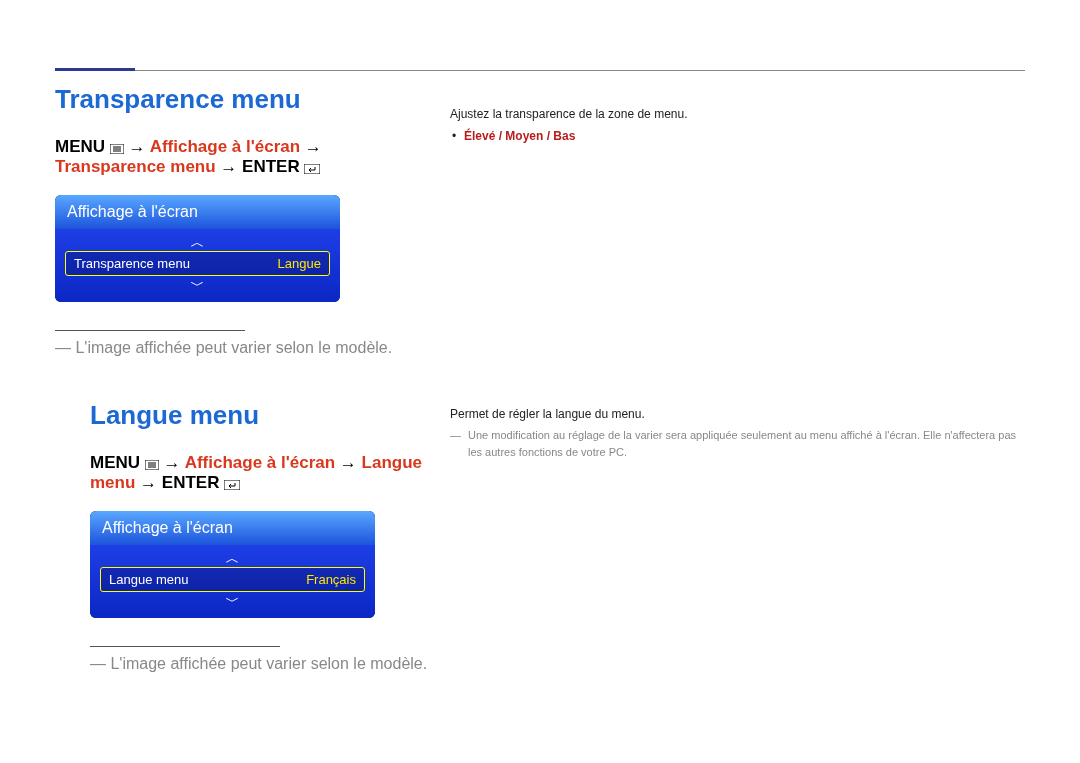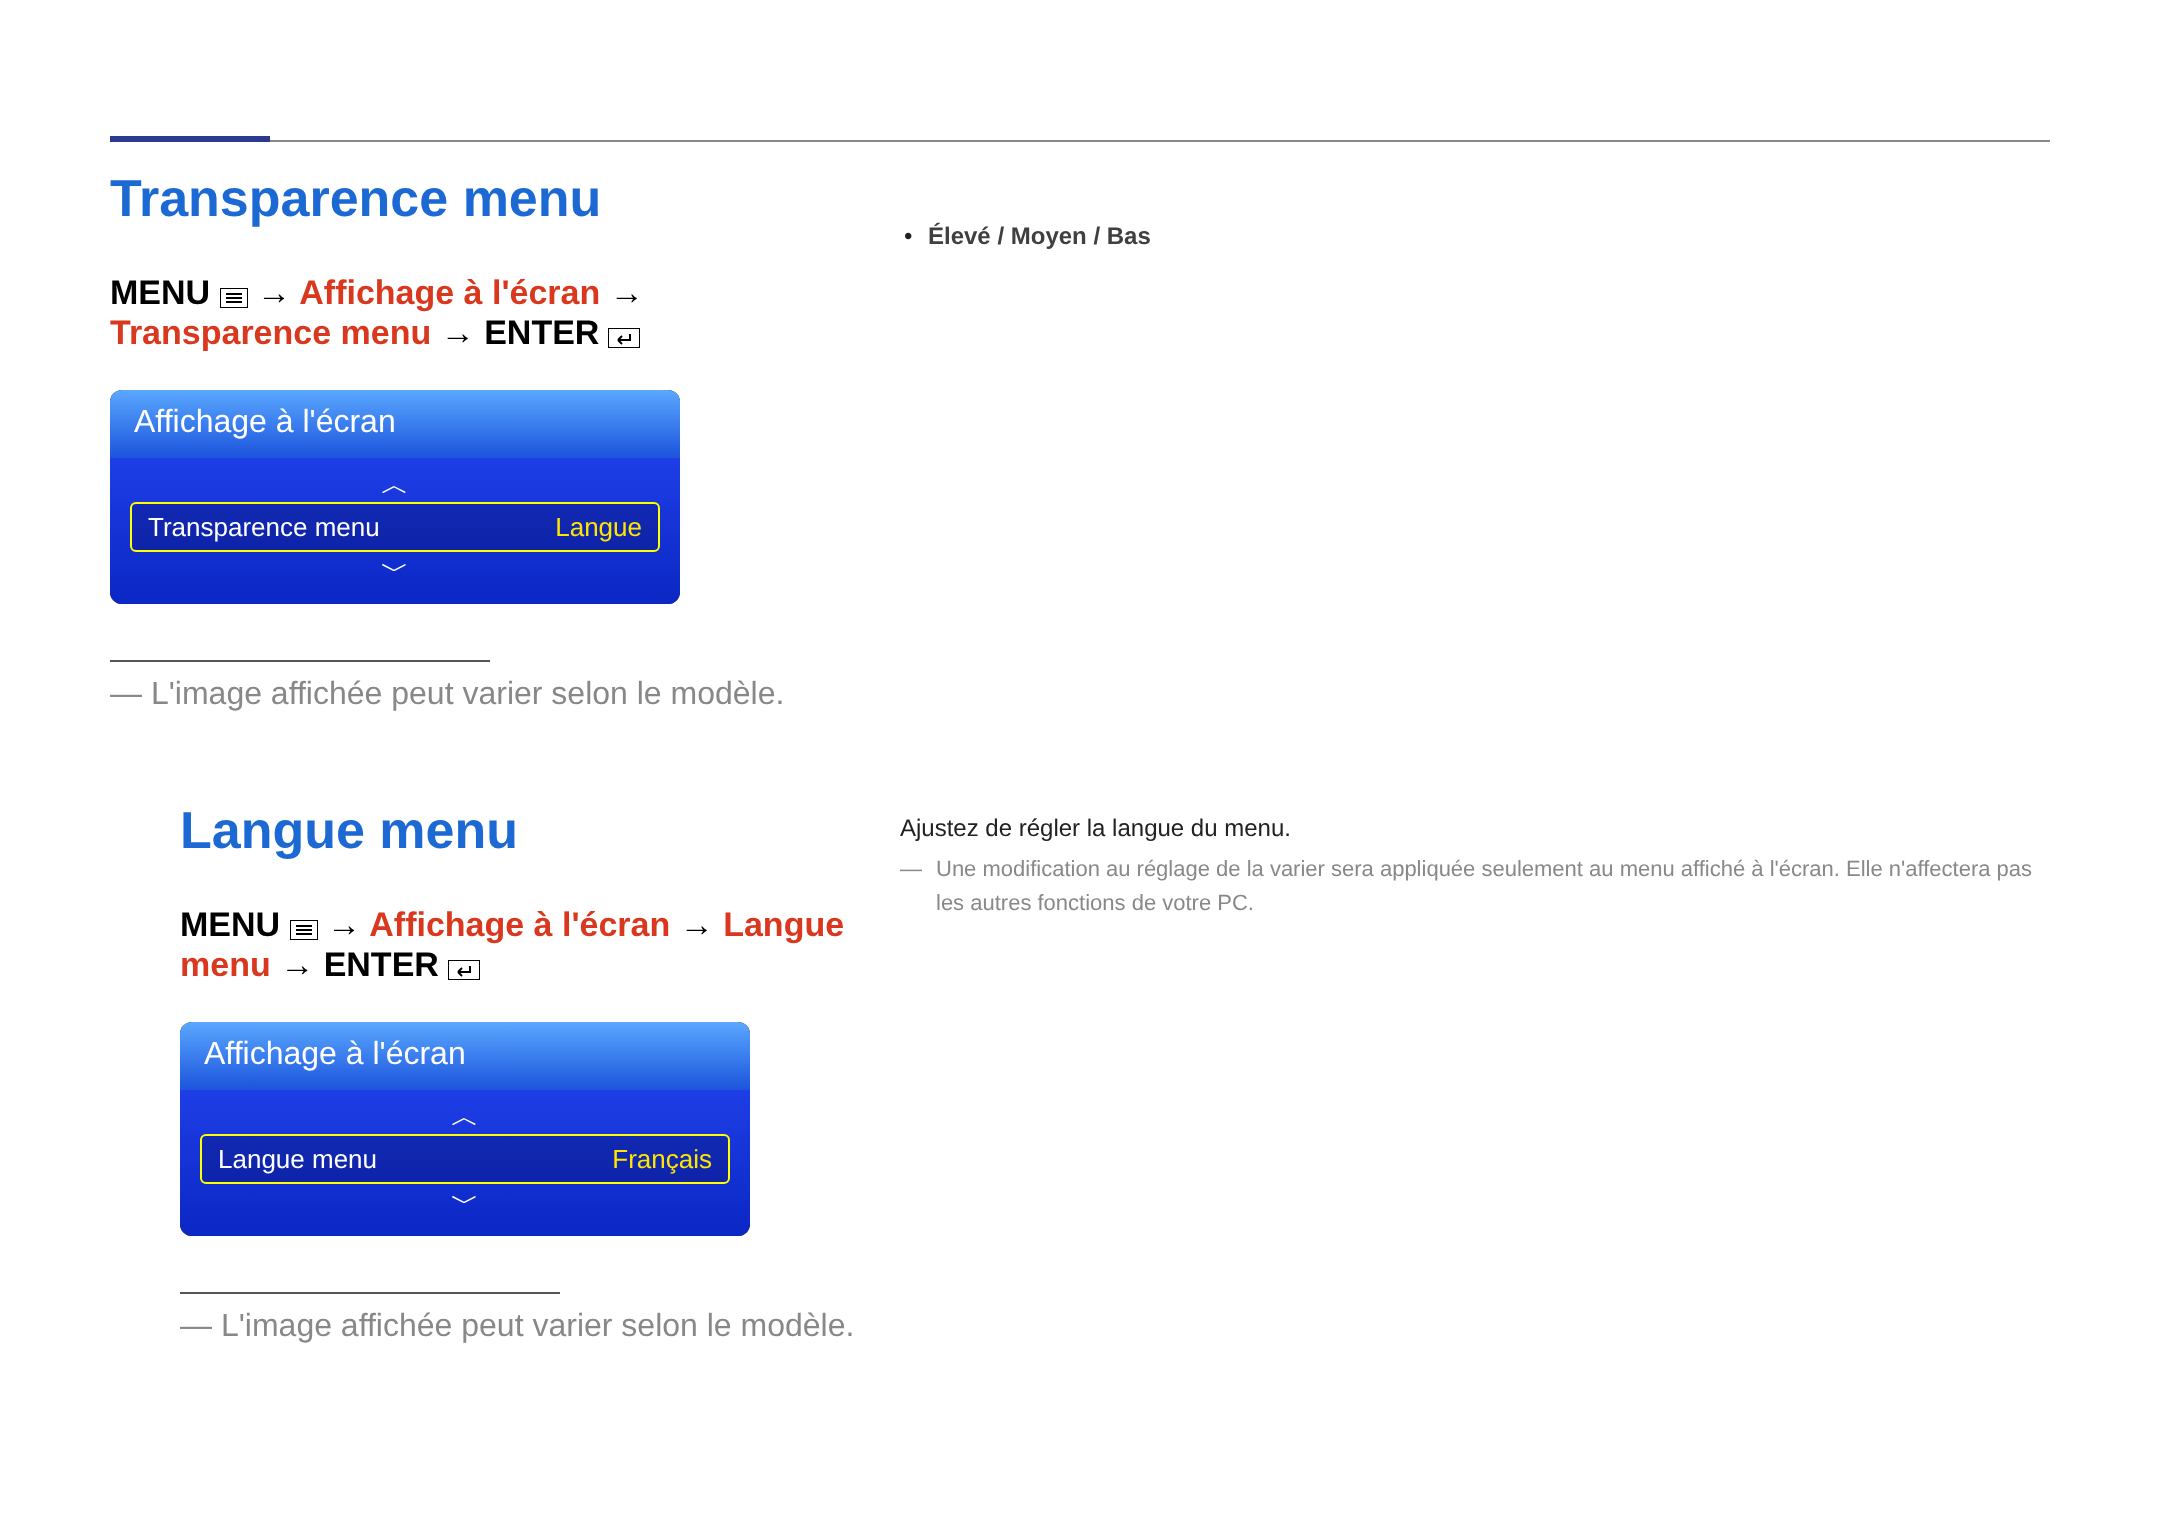--- a/index.html
+++ b/index.html
@@ -115,21 +115,21 @@
     padding-left: 14px;
     position: relative;
     font-size: 12px;
   }
   .bullet::before {
     content: "•";
     position: absolute;
     left: 2px;
     color: #222;
   }
-  .bullet .hl { color: #404040; font-weight: 700; }
+  .bullet .hl { color: #b91c1c; font-weight: 700; }
 
   .note {
     font-size: 11px;
     color: #888;
     padding-left: 18px;
     position: relative;
     margin-top: 4px;
     line-height: 1.5;
   }
   .note::before {
@@ -178,20 +178,21 @@
       </div>
       <div class="osd-arrow">﹀</div>
     </div>
   </div>
 
   <div class="foot-rule"></div>
   <div class="foot-note">L'image affichée peut varier selon le modèle.</div>
 </div>
 
 <div class="right-col sec1-right">
+  <div class="body-text">Ajustez la transparence de la zone de menu.</div>
   <div class="bullet">
     <span class="hl">Élevé / Moyen / Bas</span>
   </div>
 </div>
 
 <div class="left-col sec2-left">
   <h1 class="section-title">Langue menu</h1>
 
   <div class="breadcrumb">
     <span>MENU</span>
@@ -223,15 +224,15 @@
       </div>
       <div class="osd-arrow">﹀</div>
     </div>
   </div>
 
   <div class="foot-rule"></div>
   <div class="foot-note">L'image affichée peut varier selon le modèle.</div>
 </div>
 
 <div class="right-col sec2-right">
-  <div class="body-text">Ajustez de régler la langue du menu.</div>
+  <div class="body-text">Permet de régler la langue du menu.</div>
   <div class="note">Une modification au réglage de la varier sera appliquée seulement au menu affiché à l'écran. Elle n'affectera pas les autres fonctions de votre PC.</div>
 </div>
 
 </body></html>

